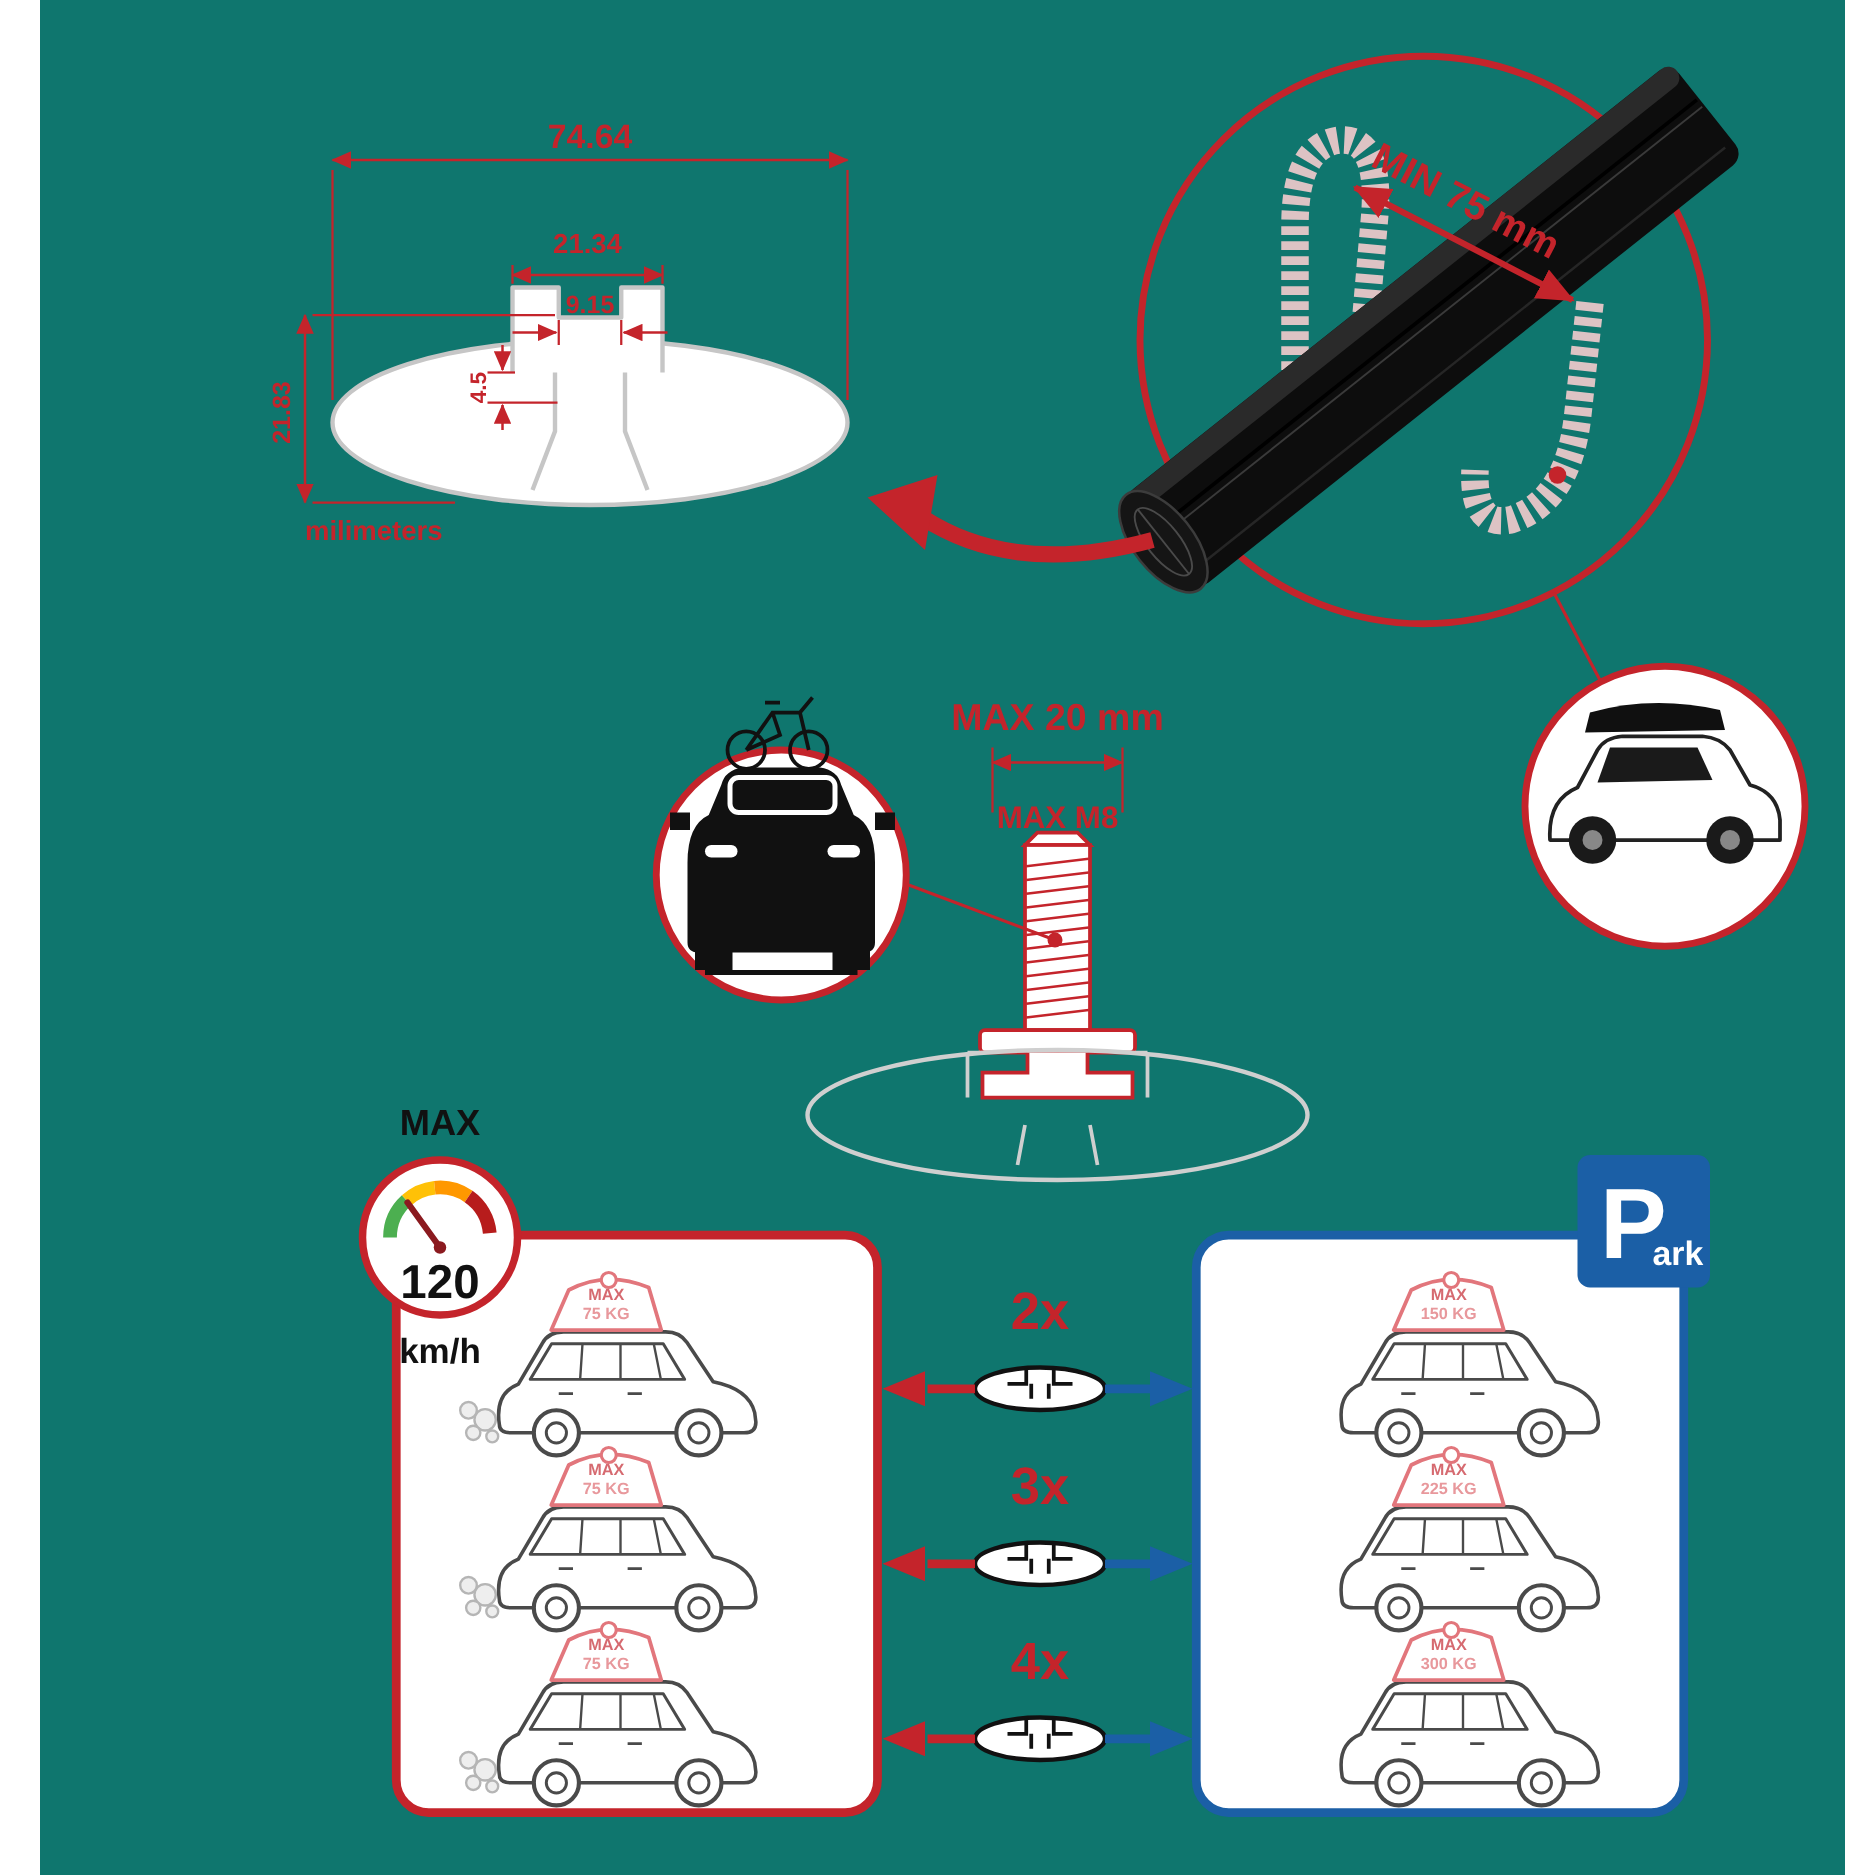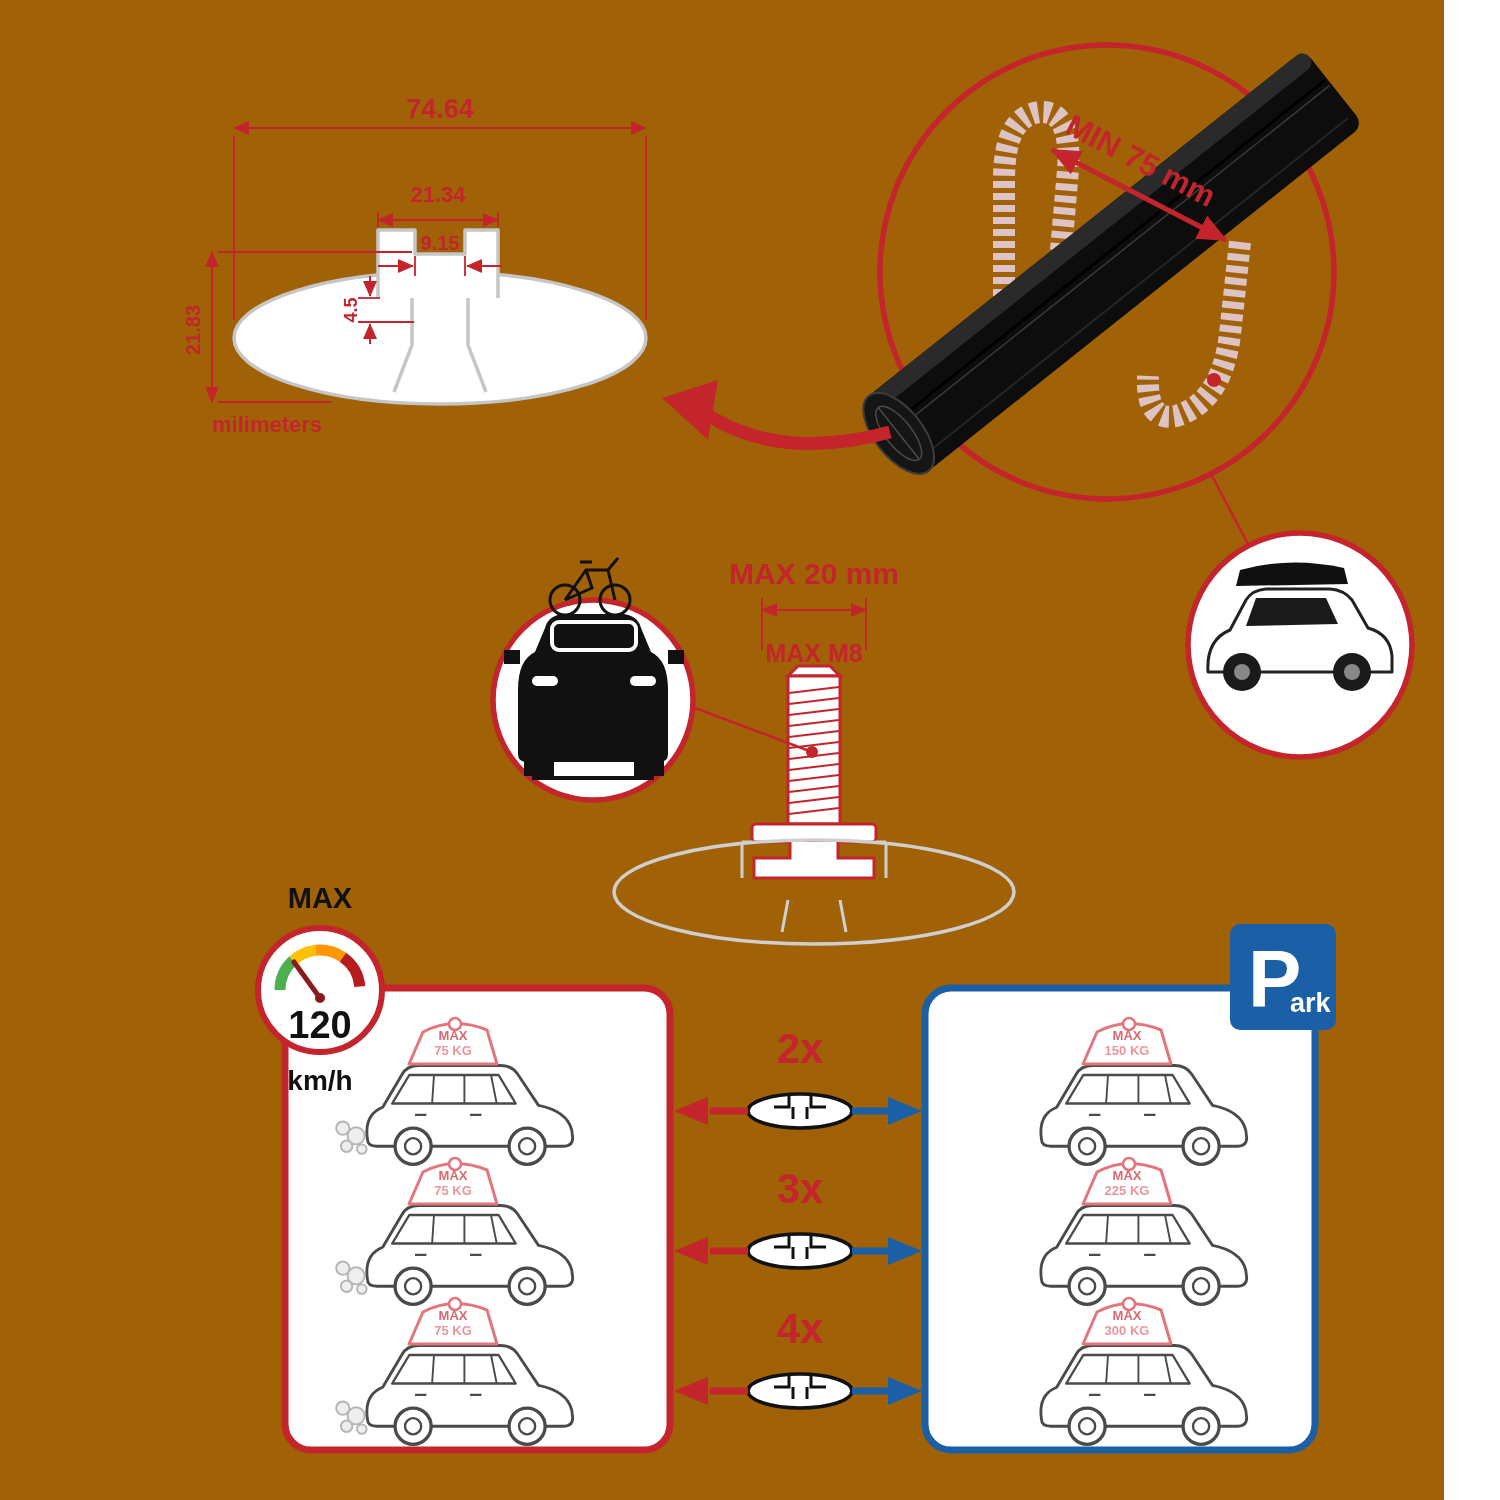--- a/index.html
+++ b/index.html
@@ -1,16 +1,16 @@
 <!DOCTYPE html>
 <html><head>
 <meta charset="utf-8">
 <style>
   html,body{margin:0;padding:0;background:#fff;}
-  #canvas{width:1444px;height:1500px;position:relative;background:#a16207;overflow:hidden;}
+  #canvas{width:1444px;height:1500px;position:relative;background:#0f766e;overflow:hidden;margin-left:32px;}
   svg{display:block;}
   text{font-family:"Liberation Sans", sans-serif;}
   .dim-label{fill:#c4242b;font-weight:bold;}
   .red-big{fill:#c4242b;font-weight:bold;}
   .black-label{fill:#111;font-weight:bold;}
   .bag-max{fill:#d66a70;font-weight:bold;font-size:13px;}
   .bag-load{fill:#e8989c;font-weight:bold;font-size:13px;}
 </style>
 </head>
 <body>

